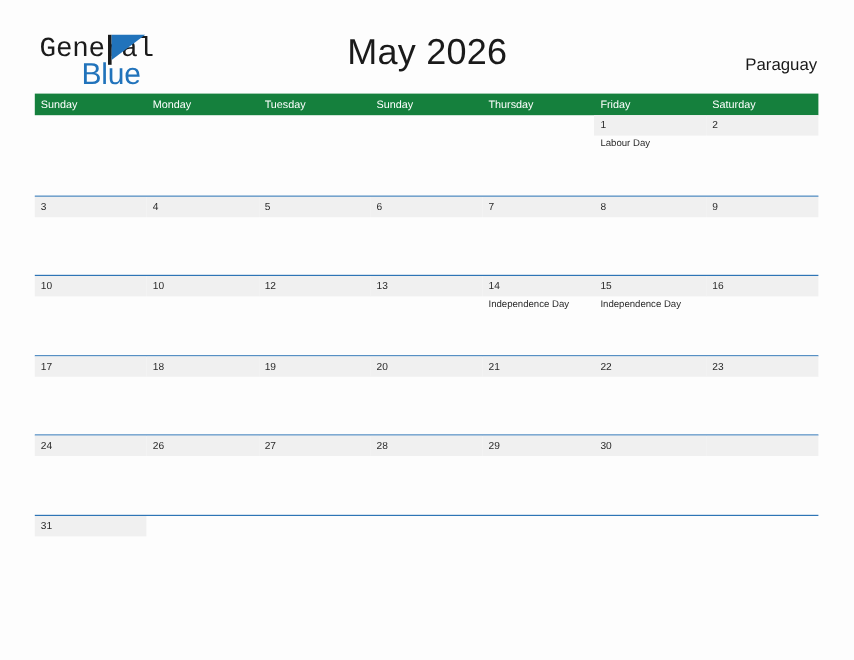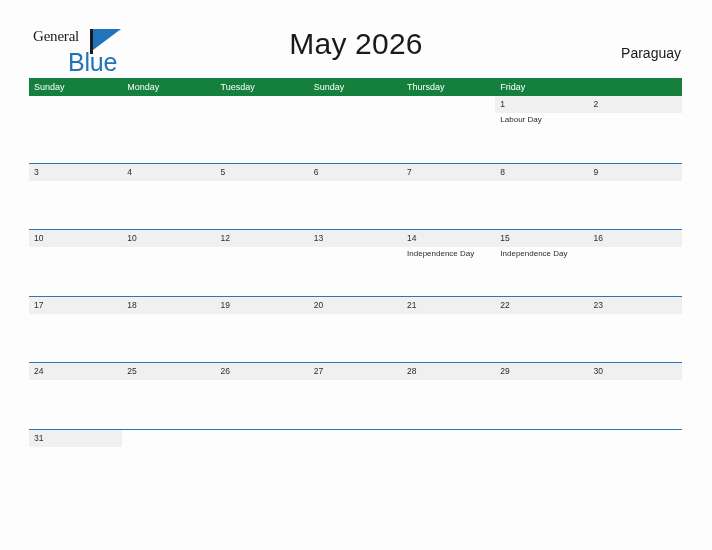--- a/index.html
+++ b/index.html
@@ -28,24 +28,24 @@
     position: absolute;
     left: 33px;
     top: 28px;
     width: 120px;
     height: 42px;
   }
   .logo-general {
     position: absolute;
     left: 0;
     top: 0;
-    font-size: 15px;
+    font-size: 23px;
     letter-spacing: -0.2px;
     color: #1b1b1b;
-    font-family: Liberation Serif, serif;
+    font-family: Liberation Mono, monospace;
   }
   .logo-blue {
     position: absolute;
     left: 35px;
     top: 20px;
     font-size: 25px;
     letter-spacing: -0.2px;
     color: #2173bb;
     font-family: "Liberation Sans", sans-serif;
   }
@@ -194,20 +194,21 @@
 
 <div class="calendar">
 
   <div class="weekdays">
     <div class="weekday">Sunday</div>
     <div class="weekday">Monday</div>
     <div class="weekday">Tuesday</div>
     <div class="weekday">Sunday</div>
     <div class="weekday">Thursday</div>
     <div class="weekday">Friday</div>
+    <div class="weekday">Saturday</div>
   </div>
 
   <div id="weeks-container">
       <div class="week">
         <div class="week-band">
           <div class="band-cell"></div>
           <div class="band-cell"></div>
           <div class="band-cell"></div>
           <div class="band-cell"></div>
           <div class="band-cell"></div>
@@ -351,23 +352,20 @@
           <div class="band-cell filled"></div>
           <div class="band-cell filled"></div>
           <div class="band-cell filled"></div>
           <div class="band-cell filled"></div>
         </div>
         <div class="week-cells">
           <div class="day">
             <div class="day-num">24</div>
           </div>
           <div class="day">
-            <div class="day-num">25</div>
-          </div>
-          <div class="day">
             <div class="day-num">26</div>
           </div>
           <div class="day">
             <div class="day-num">27</div>
           </div>
           <div class="day">
             <div class="day-num">28</div>
           </div>
           <div class="day">
             <div class="day-num">29</div>

